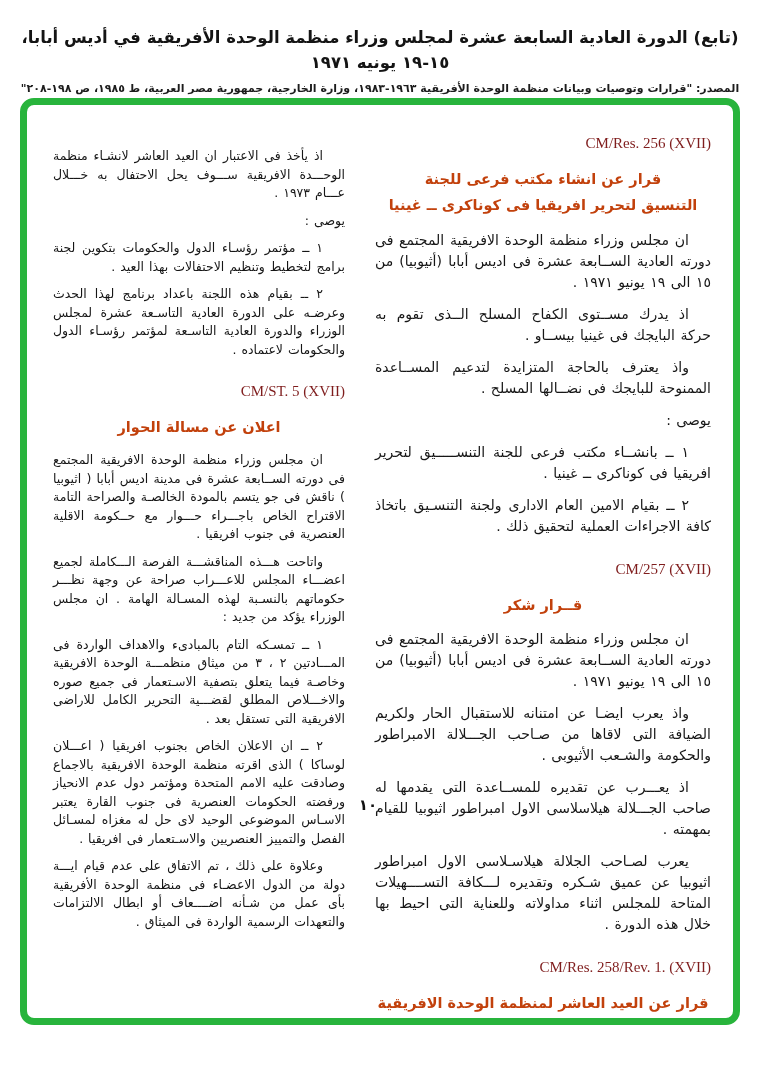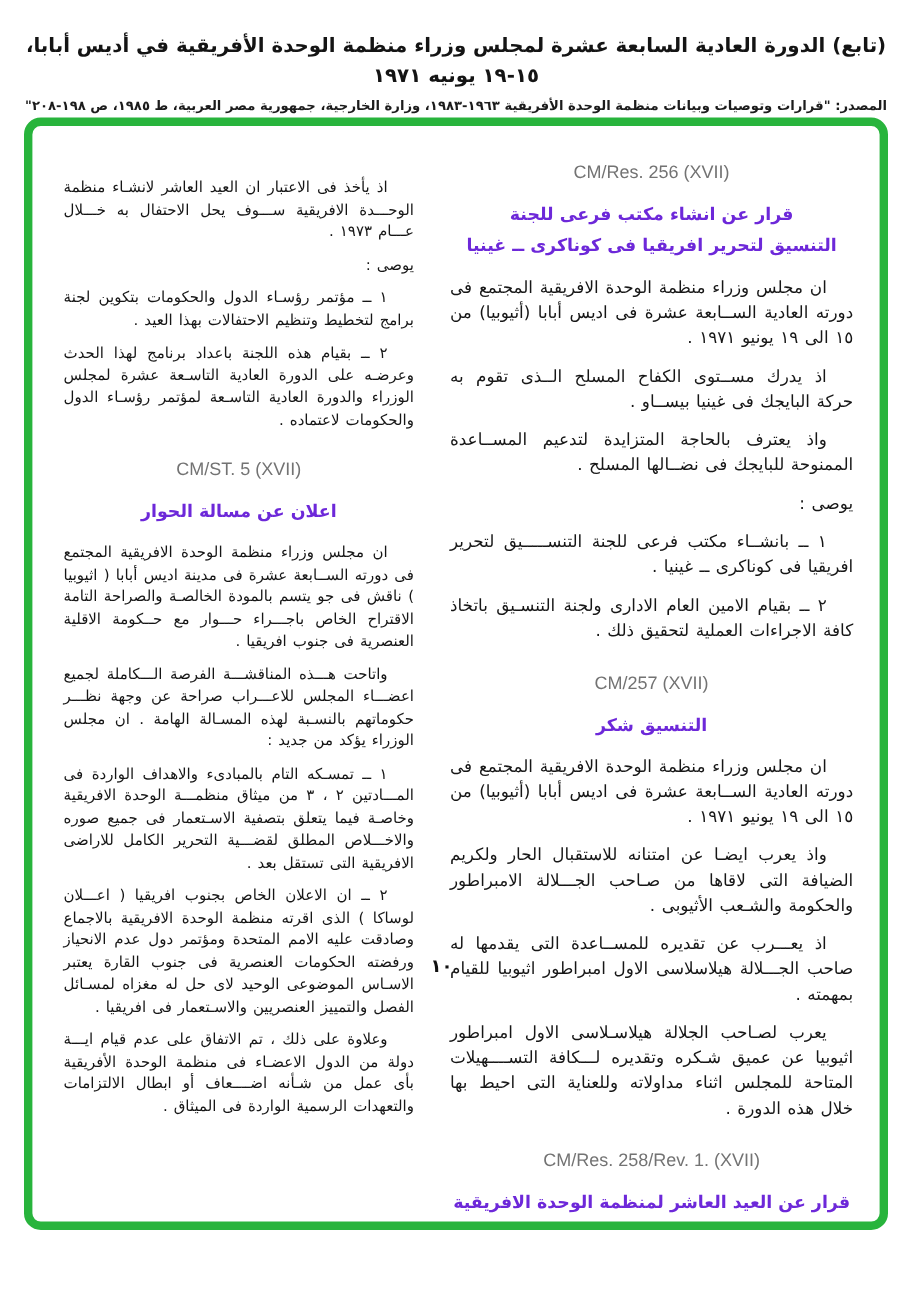--- a/index.html
+++ b/index.html
@@ -33,30 +33,30 @@
   }
   .columns {
     display: flex; direction: rtl; gap: 30px; height: 100%;
   }
   .col { direction: rtl; }
   .col-right { flex: 0 0 336px; }   
   .col-left  { flex: 1 1 auto; }    
 
   
   .ref {
-    direction: ltr; text-align: center;
-    font-family: Liberation Sans, sans-serif;
-    font-size: 15px; color: #737373;
+    direction: ltr; text-align: right;
+    font-family: Liberation Serif, serif;
+    font-size: 15px; color: #7f1d1d;
     margin: 24px 0 16px 0;
   }
   .ref.first { margin-top: 4px; }
   .rhead {
     text-align: center; font-weight: bold;
     font-size: 14.5px; line-height: 1.55;
-    margin: 0 0 13px 0; color: #6d28d9;
+    margin: 0 0 13px 0; color: #c2410c;
   }
   .para {
     font-size: 14px; line-height: 1.5;
     text-align: justify; text-align-last: right;
     text-indent: 22px;
     margin: 0 0 11px 0;
     color: #161616;
     word-spacing: 1px;
   }
   .para.noindent { text-indent: 0; }
@@ -86,21 +86,21 @@
         <div class="ref first">CM/Res. 256 (XVII)</div>
         <div class="rhead">قرار عن انشاء مكتب فرعى للجنة</div>
         <div class="rhead" style="margin-top:-9px">التنسيق لتحرير افريقيا فى كوناكرى ــ غينيا</div>
         <p class="para">ان مجلس وزراء منظمة الوحدة الافريقية المجتمع فى دورته العادية الســابعة عشرة فى اديس أبابا (أثيوبيا) من ١٥ الى ١٩ يونيو ١٩٧١ .</p>
         <p class="para">اذ يدرك مســتوى الكفاح المسلح الــذى تقوم به حركة البايجك فى غينيا بيســاو .</p>
         <p class="para">واذ يعترف بالحاجة المتزايدة لتدعيم المســاعدة الممنوحة للبايجك فى نضــالها المسلح .</p>
         <p class="para noindent">يوصى :</p>
         <p class="para">١ ــ بانشــاء مكتب فرعى للجنة التنســـــيق لتحرير افريقيا فى كوناكرى ــ غينيا .</p>
         <p class="para">٢ ــ بقيام الامين العام الادارى ولجنة التنسـيق باتخاذ كافة الاجراءات العملية لتحقيق ذلك .</p>
         <div class="ref">CM/257 (XVII)</div>
-        <div class="rhead">التنسيق شكر</div>
+        <div class="rhead">قــرار شكر</div>
         <p class="para">ان مجلس وزراء منظمة الوحدة الافريقية المجتمع فى دورته العادية الســابعة عشرة فى اديس أبابا (أثيوبيا) من ١٥ الى ١٩ يونيو ١٩٧١ .</p>
         <p class="para">واذ يعرب ايضـا عن امتنانه للاستقبال الحار ولكريم الضيافة التى لاقاها من صـاحب الجـــلالة الامبراطور والحكومة والشـعب الأثيوبى .</p>
         <p class="para">اذ يعـــرب عن تقديره للمســاعدة التى يقدمها له صاحب الجـــلالة هيلاسلاسى الاول امبراطور اثيوبيا للقيام بمهمته .</p>
         <p class="para">يعرب لصـاحب الجلالة هيلاسـلاسى الاول امبراطور اثيوبيا عن عميق شـكره وتقديره لـــكافة التســــهيلات المتاحة للمجلس اثناء مداولاته وللعناية التى احيط بها خلال هذه الدورة .</p>
         <div class="ref">CM/Res. 258/Rev. 1. (XVII)</div>
         <div class="rhead">قرار عن العيد العاشر لمنظمة الوحدة الافريقية</div>
         <p class="para">ان مجلس وزراء منظمة الوحدة الافريقية المجتمع فى دورته العادية الســابعة عشرة فى اديس أبابا (أثيوبيا) من ١٥ الى ١٩ يونيو ١٩٧١ .</p>
       </div>
 
       <div class="col col-left">

